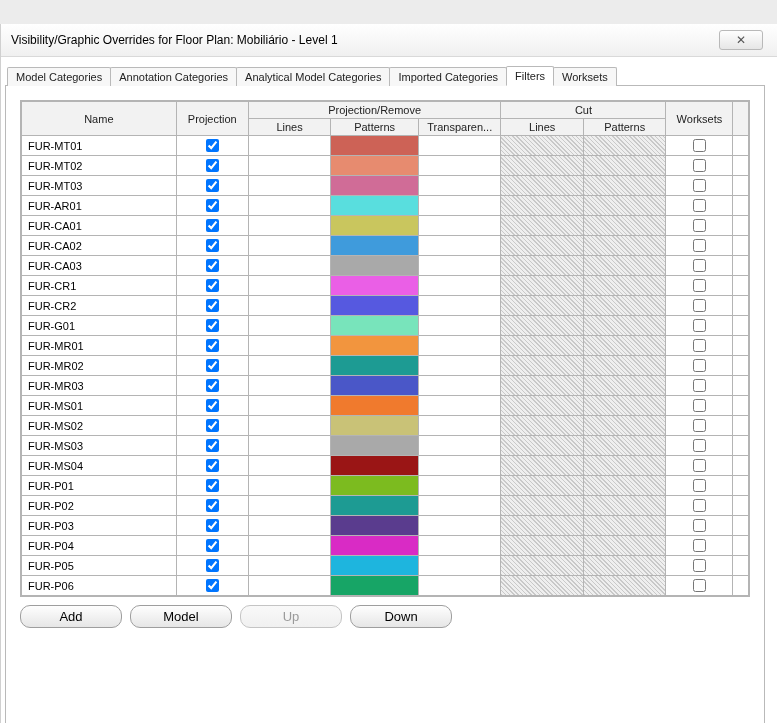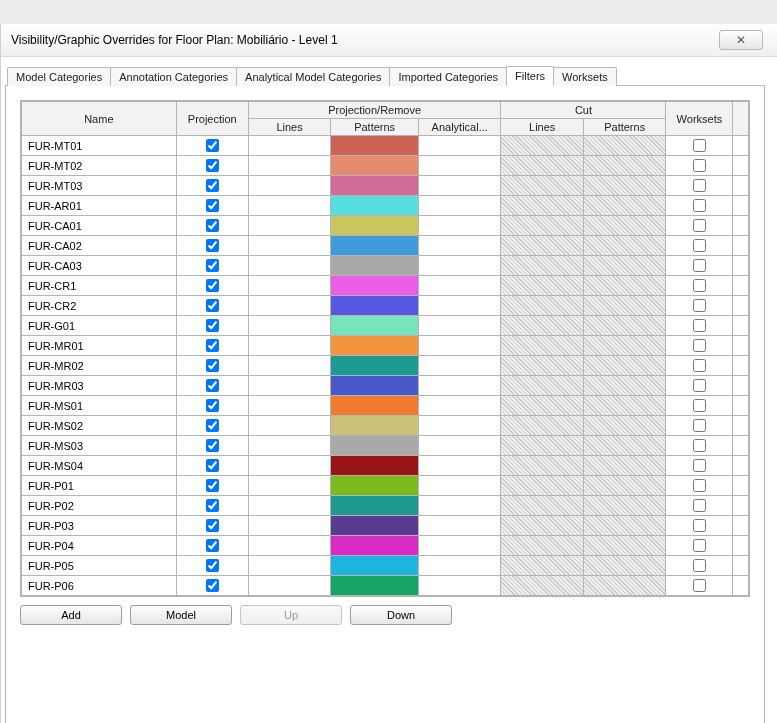--- a/index.html
+++ b/index.html
@@ -136,25 +136,25 @@
   }
   .btnrow {
     display: flex;
     gap: 8px;
     margin-top: 8px;
   }
   .btn {
     min-width: 80px;
     padding: 3px 10px;
     border: 1px solid #9e9e9e;
-    border-radius: 3px;
+    border-radius: 10px;
     background: linear-gradient(#fefefe, #e6e6e6);
     text-align: center;
     cursor: default;
-    font-size: 11px;
+    font-size: 13px;
     color: #000;
   }
   .btn.disabled {
     color: #9a9a9a;
     border-color: #c4c4c4;
     background: linear-gradient(#f9f9f9, #f0f0f0);
   }
   .docbox {
     margin-top: 16px;
     border: 1px solid #d0d0d0;
@@ -230,21 +230,21 @@
               <th rowspan="2">Name</th>
               <th rowspan="2">Projection</th>
               <th colspan="3">Projection/Remove</th>
               <th colspan="2">Cut</th>
               <th rowspan="2">Worksets</th>
               <th rowspan="2"></th>
             </tr>
             <tr>
               <th>Lines</th>
               <th>Patterns</th>
-              <th>Analytical...</th>
+              <th>Transparen...</th>
               <th>Lines</th>
               <th>Patterns</th>
             </tr>
           </thead>
           <tbody id="tbody">
               <tr>
                 <td class="name">FUR-MT01</td>
                 <td><input type="checkbox" class="chk" checked="" style=""></td>
                 <td></td>
                 <td style="padding: 0px;">

